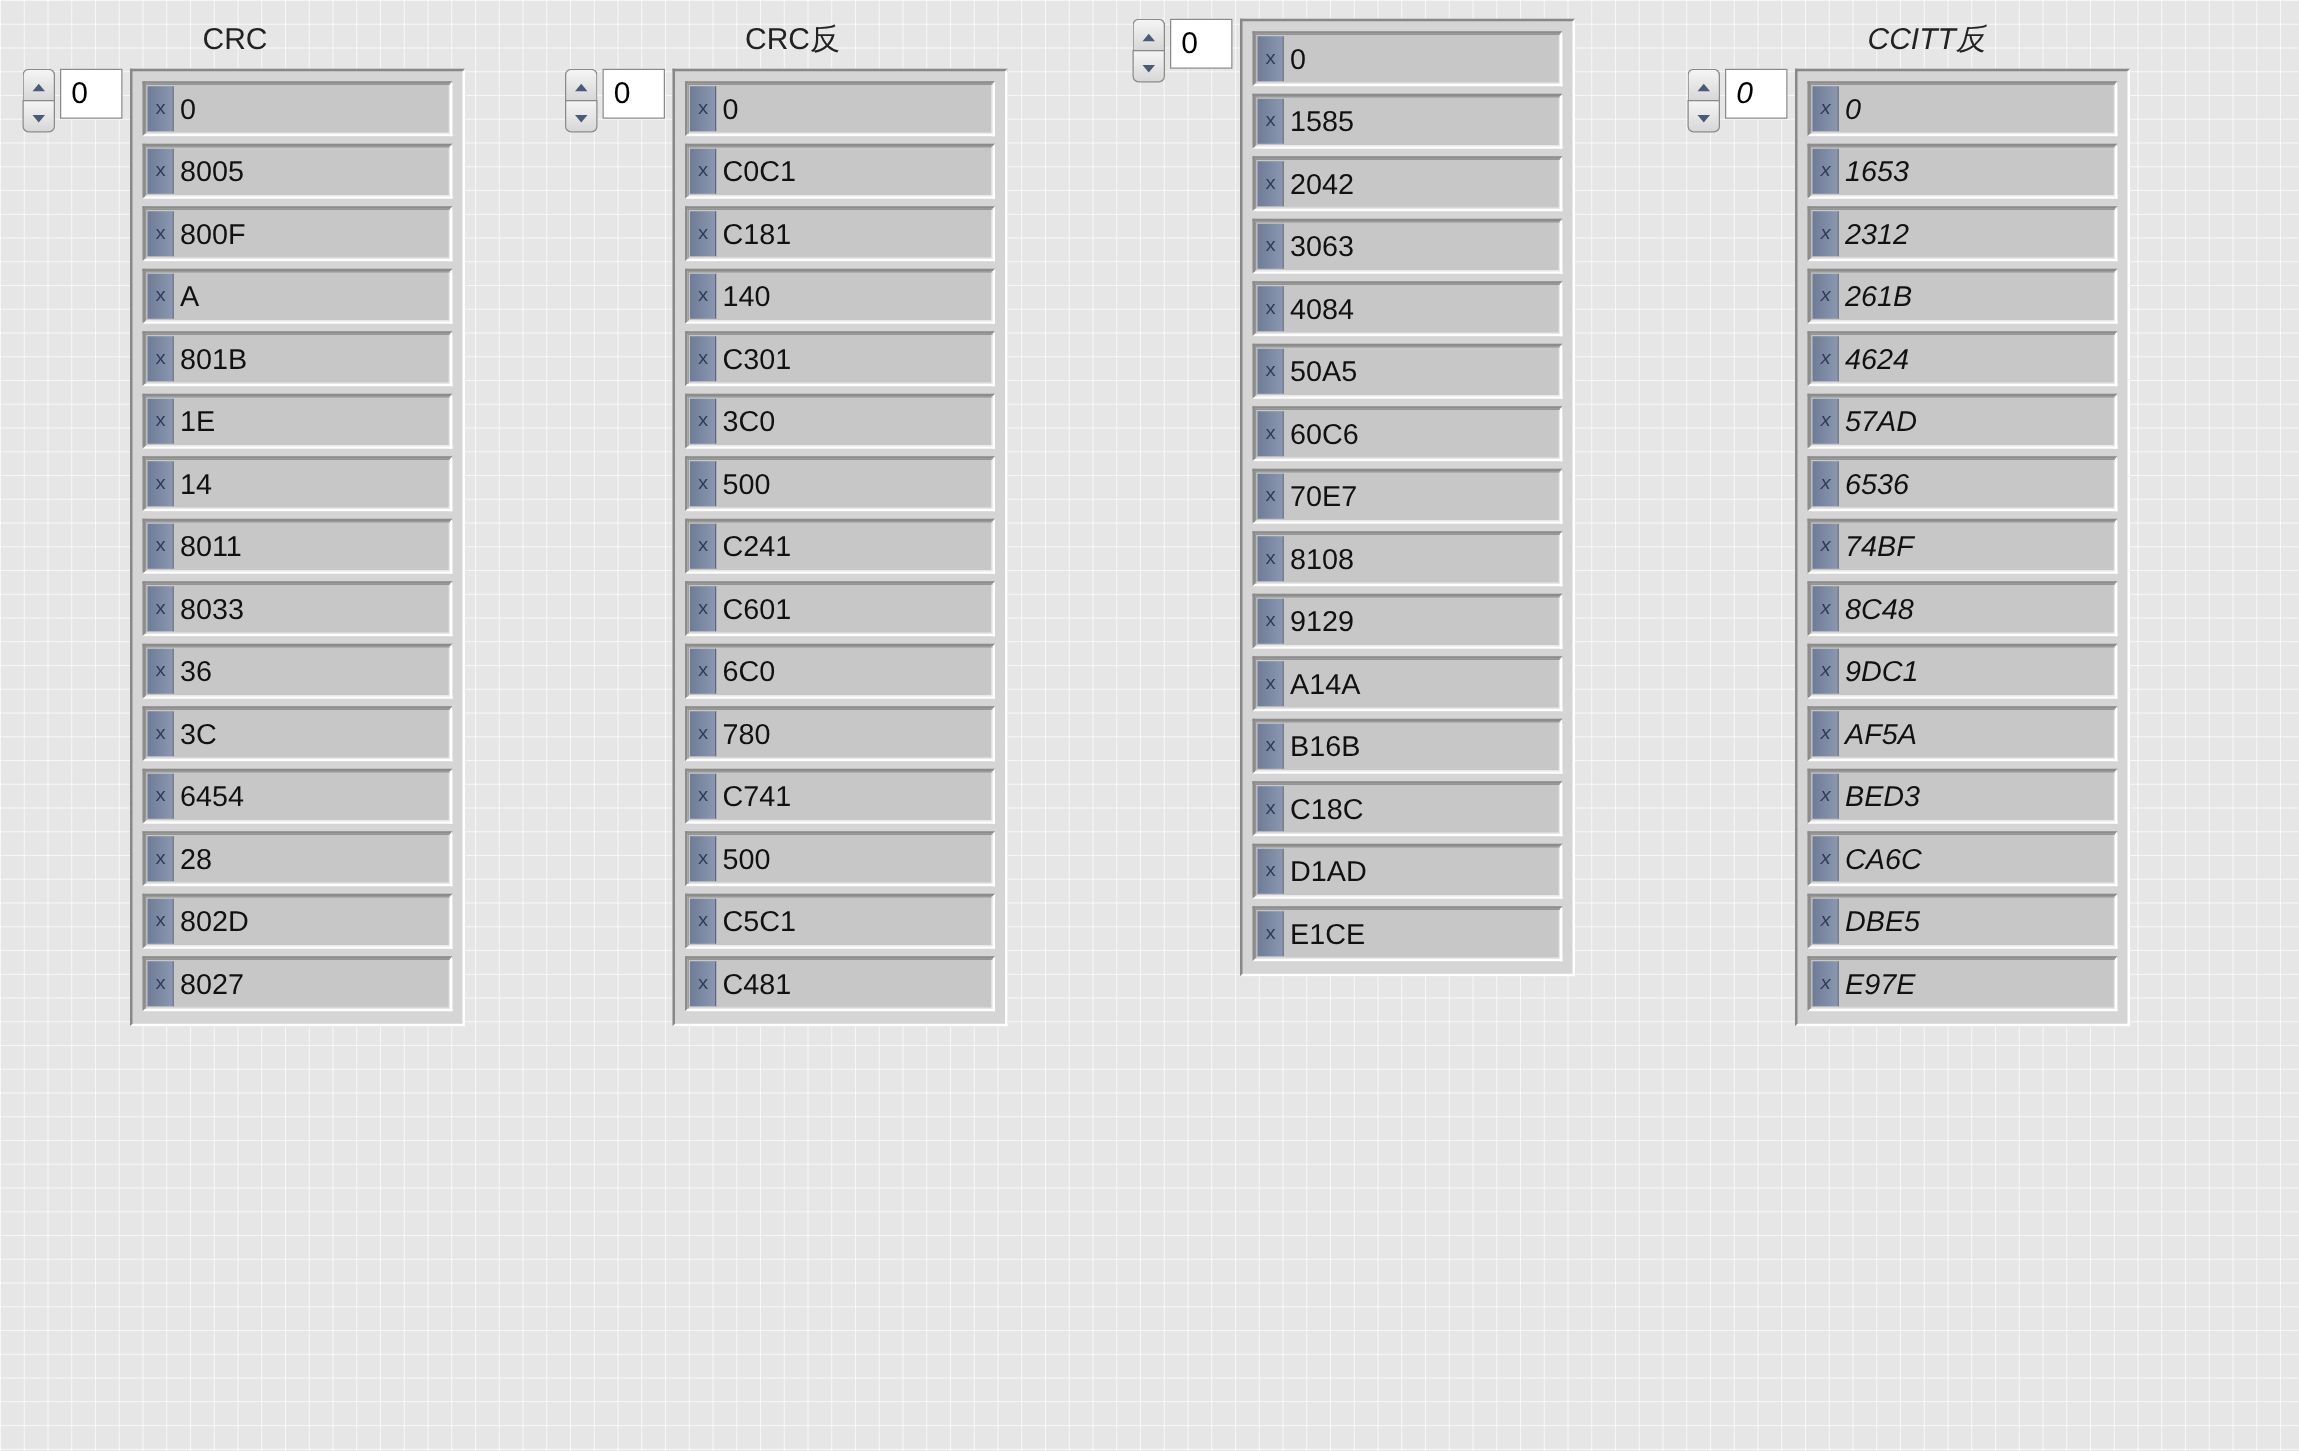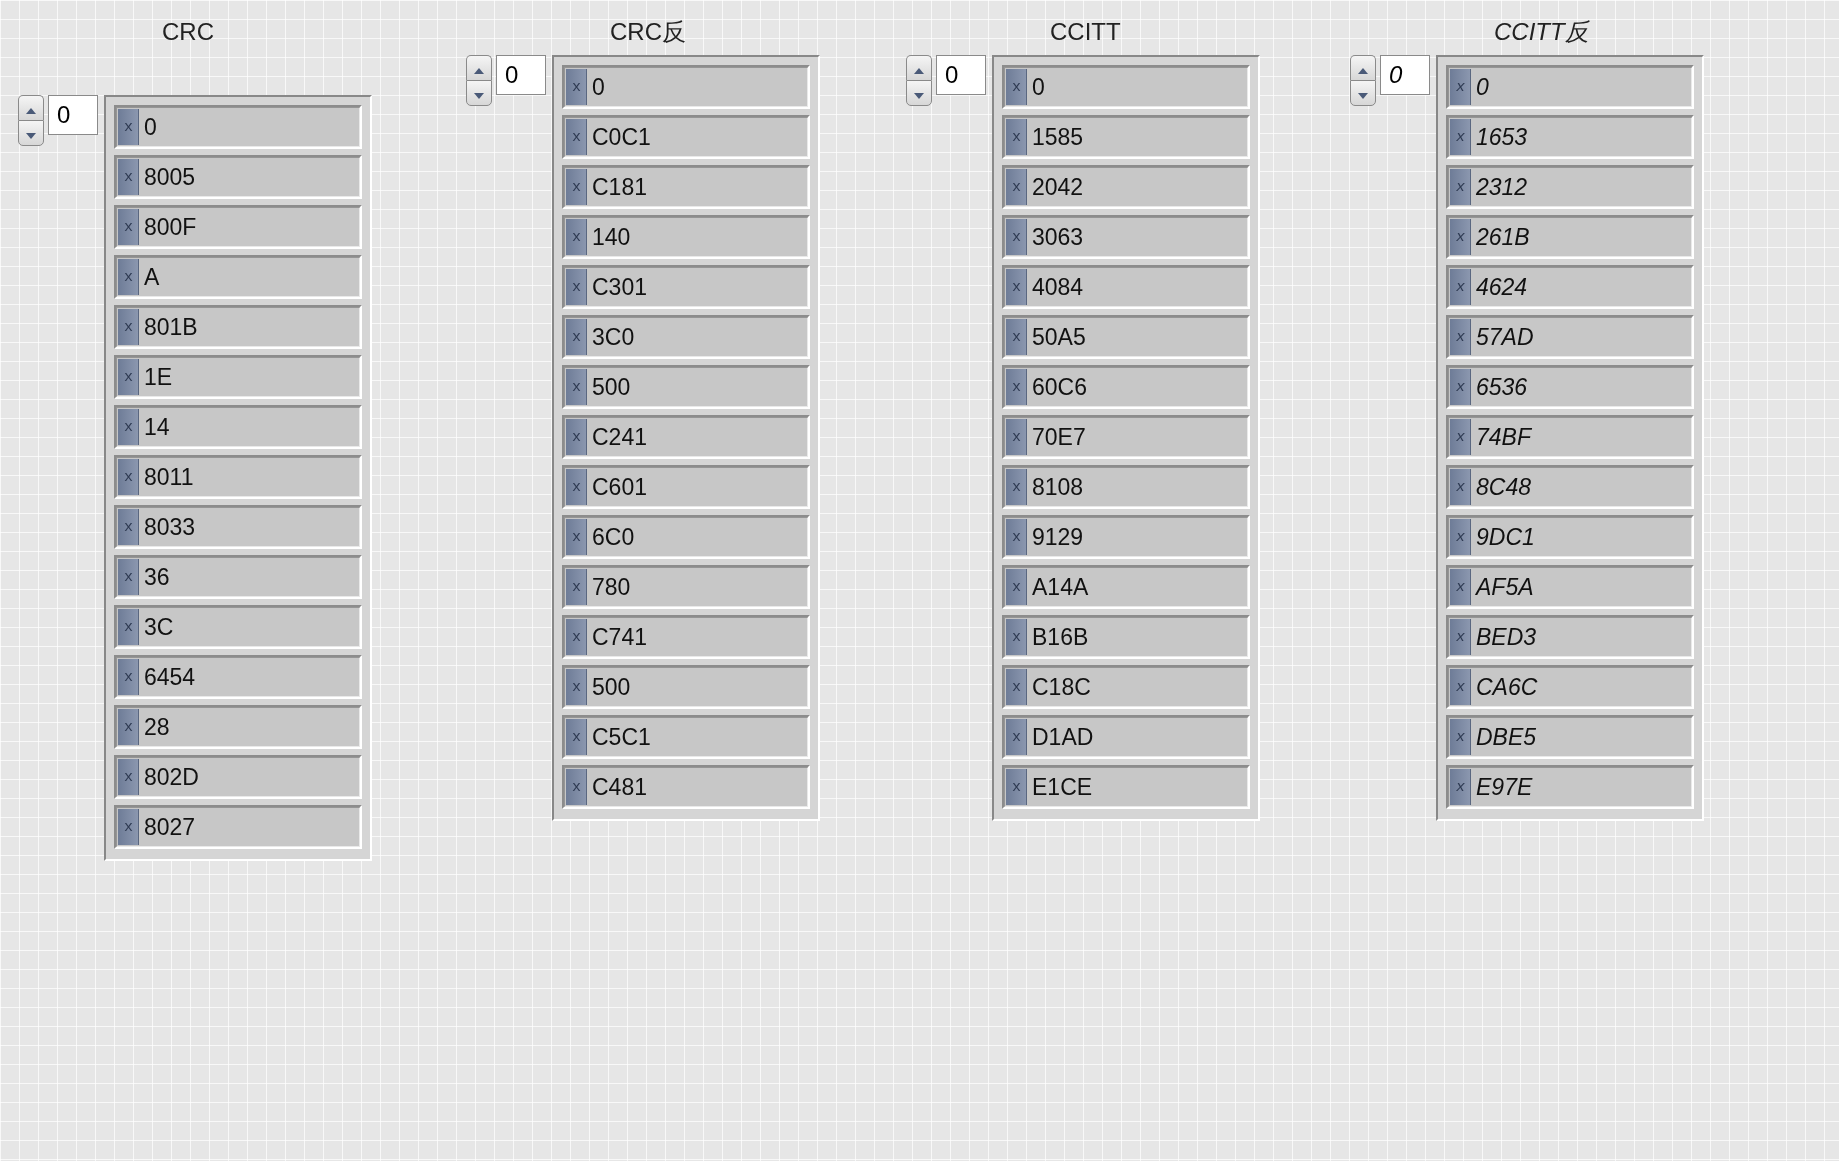--- a/index.html
+++ b/index.html
@@ -134,22 +134,22 @@
   }
 
   .cell .val {
     margin-left: 28px;
     font-size: 23px;
     color: #111;
     font-family: "Segoe UI", Tahoma, Arial, sans-serif;
   }
 
   
-  #col-0 { left: 18px; gap: 40px; }
-  #col-1 { left: 466px; }
+  #col-0 { left: 18px; }
+  #col-1 { left: 452px; }
   #col-2 { left: 906px; }
   #col-3 { left: 1350px; font-style: italic; }
 </style>
 </head>
 <body>
 
 <div class="panel" id="col-0">
   <div class="col-label">CRC</div>
   <div class="row-top">
     <div class="spinner">
@@ -309,21 +309,20 @@
         </div>
       <div class="cell">
           <div class="radix-mark">x</div>
           <div class="val">C481</div>
         </div>
     </div>
   </div>
 </div>
 
 <div class="panel" id="col-2">
-  <div class="col-label">CCITT</div>
   <div class="row-top">
     <div class="spinner">
       <div class="spin-btns">
         <div class="spin-btn up">
           <span><svg viewBox="0 0 12 8">
                 <path d="M1 7 L6 1 L11 7 Z"></path>
               </svg></span>
         </div>
         <div class="spin-btn dn">
           <span><svg viewBox="0 0 12 8">

